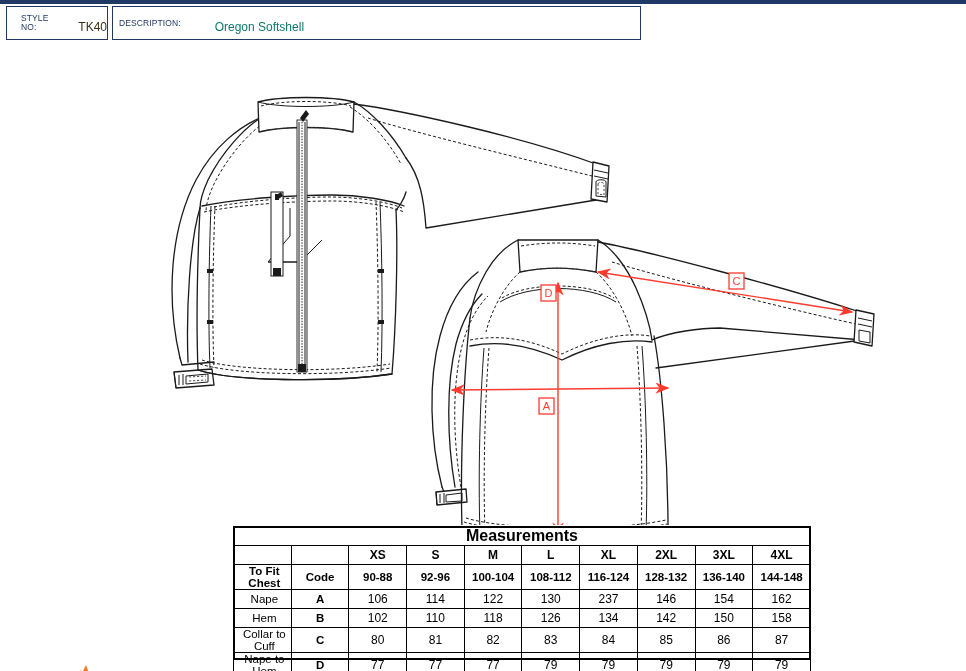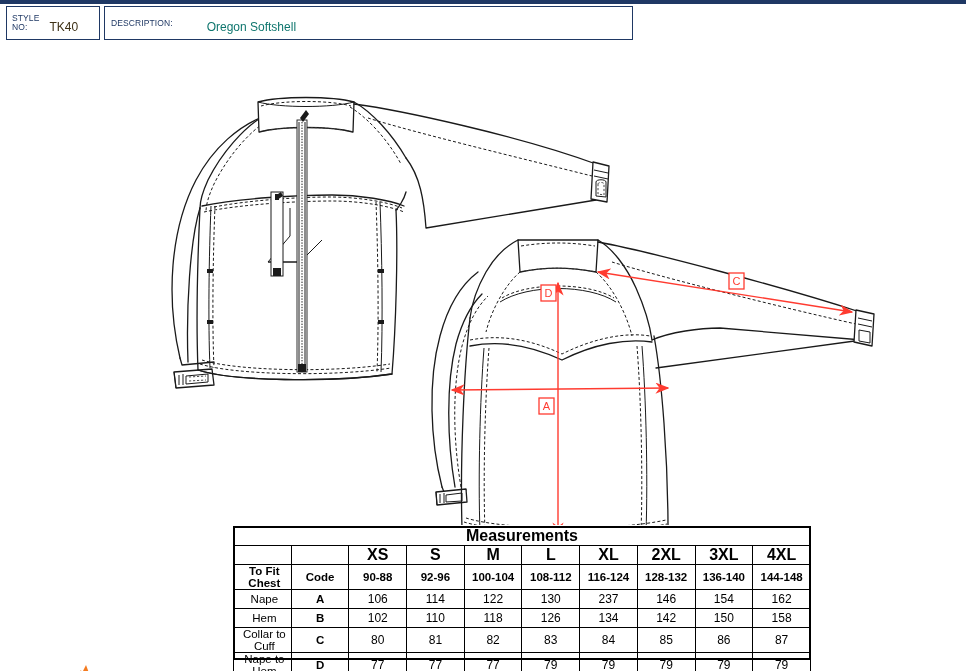--- a/index.html
+++ b/index.html
@@ -36,22 +36,23 @@
     align-items: stretch;
   }
   .hdr-box {
     border: 1.6px solid #1f3864;
     background: #ffffff;
     display: flex;
     align-items: center;
     box-sizing: border-box;
   }
   .hdr-style {
-    width: 94px;
-    padding-left: 5px;
+    width: 102px;
+    padding-left: 14px;
+    justify-content: space-between;
   }
   .hdr-desc {
     width: 529px;
     margin-left: 4px;
     padding-left: 6px;
     gap: 8px;
   }
   .hdr-label {
     font-size: 8.5px;
     line-height: 1.05;
@@ -107,21 +108,21 @@
     height: 18px;
   }
   table.meas .rowlabel {
     text-align: center;
     padding-left: 4px;
     width: 155px;
     margin-top: 39px;
   }
   table.meas .rowlabel.bold { font-weight: bold; }
   table.meas .code-col { width: 31px; font-weight: bold; }
-  table.meas th.size-h { font-weight: bold; font-size: 16px; }
+  table.meas th.size-h { font-weight: bold; font-size: 12px; }
   table.meas td.fit-v { font-weight: bold; font-size: 11.5px; }
   table.meas td.num { font-size: 12px; }
   .outer-frame {
     position: absolute;
     left: 233px;
     top: 526px;
     width: 578px;
     height: 134px;
     border: 2px solid #000;
     box-sizing: border-box;

